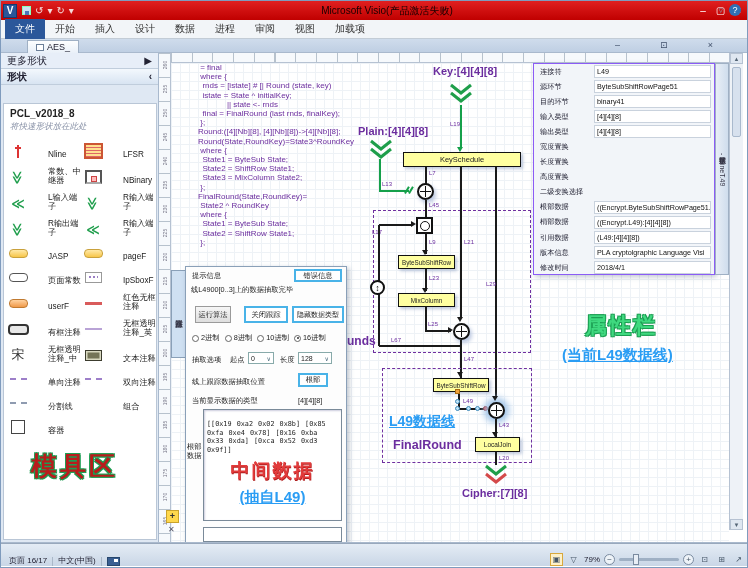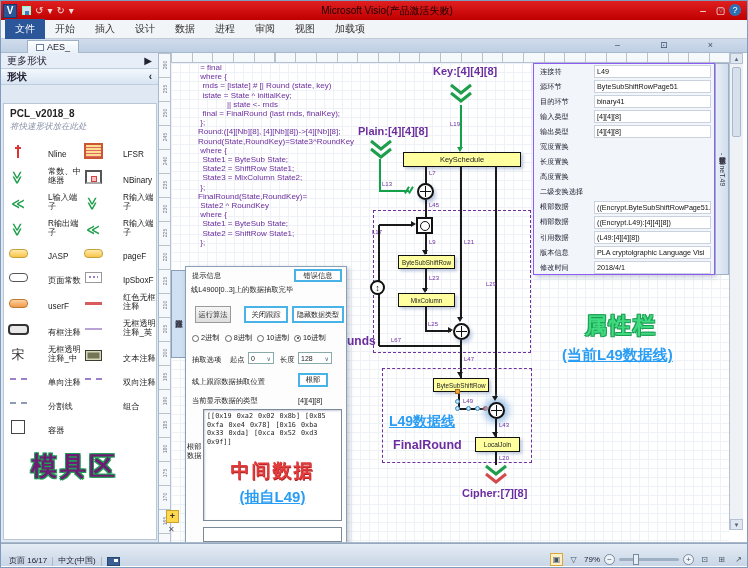--- a/index.html
+++ b/index.html
@@ -55,21 +55,21 @@
 .sic.ic-sbox::before{content:"";width:15px;height:9px;background:#fff;border:1px solid #999}
 .sic.ic-sbox::after{content:"";position:absolute;width:9px;height:2px;background:repeating-linear-gradient(90deg,#9b7fc4 0 2px,transparent 2px 4px)}
 .sic.ic-line-red::before{content:"";width:17px;height:3px;background:#d95b5b}
 .sic.ic-line-purple::before{content:"";width:17px;height:2px;background:#b9a3d6}
 .sic.ic-song::before{content:"宋";font-size:13px;color:#333}
 .sic.ic-box-text::before{content:"";width:15px;height:9px;background:#747457;border:1px solid #3c3c2e;box-shadow:inset 0 0 0 1.5px #d8d8c0}
 .sic.ic-dash-purple::before{content:"";width:17px;border-top:2px dashed #9d7fc9}
 .sic.ic-dash-purple2::before{content:"";width:17px;border-top:2px dashed #9d7fc9}
 .sic.ic-dash-gray::before{content:"";width:17px;border-top:2px dashed #8f9bb0}
 .sic.ic-container::before{content:"";width:12px;height:12px;border:1.5px solid #444;background:#fff}
-.mold{position:absolute;left:30px;top:448px;font-size:26px;font-weight:bold;color:#701a75;letter-spacing:3px;text-shadow:1px 1px 0 #1c9e53,-1px -1px 0 #1c9e53,1px -1px 0 #1c9e53,-1px 1px 0 #1c9e53}
+.mold{position:absolute;left:30px;top:448px;font-size:26px;font-weight:bold;color:#b91c1c;letter-spacing:3px;text-shadow:1px 1px 0 #1c9e53,-1px -1px 0 #1c9e53,1px -1px 0 #1c9e53,-1px 1px 0 #1c9e53}
 
 .vruler{position:absolute;left:158px;top:52px;width:12px;height:489px;background:#f6f9fc;border-right:1px solid #b6c2d2;background-image:repeating-linear-gradient(#b7c2cd 0 1px,transparent 1px 24px);overflow:hidden}
 .vrnum{height:24px;display:flex;align-items:center;justify-content:center;font-size:5px;color:#778;transform:rotate(-90deg)}
 .hruler{position:absolute;left:170px;top:52px;width:558px;height:10px;background:#f6f9fc;border-bottom:1px solid #b6c2d2;background-image:repeating-linear-gradient(90deg,#b7c2cd 0 1px,transparent 1px 20.7px);white-space:nowrap;overflow:hidden}
 .hrnum{display:inline-block;width:20.7px;font-size:5px;color:#778;padding-top:2px}
 
 .canvas{position:absolute;left:170px;top:62px;width:558px;height:479px;background:#fff;background-image:linear-gradient(#eef2f6 1px,transparent 1px),linear-gradient(90deg,#eef2f6 1px,transparent 1px),linear-gradient(#dde5ed 1px,transparent 1px),linear-gradient(90deg,#dde5ed 1px,transparent 1px);background-size:9px 9px,9px 9px,45px 45px,45px 45px}
 .codeblock{position:absolute;left:197px;top:62px;width:235px}
 .codeline{font-size:8px;line-height:9.2px;color:#6b2d9e;white-space:pre}
 .plabel{position:absolute;color:#6b2d9e;font-size:11px;font-weight:bold;white-space:nowrap}
@@ -101,21 +101,21 @@
 .trk-btn{position:absolute;display:flex;align-items:center;justify-content:center;background:#fff;cursor:pointer}
 .trk-btn.cyan{border:2px solid #49b3e8}
 .trk-btn.gray{background:linear-gradient(#f6f6f6,#dedede);border:1px solid #9a9a9a}
 .radio{display:inline-flex;align-items:center;gap:2px;margin-right:5px;cursor:pointer}
 .rb{width:7px;height:7px;border:1px solid #666;border-radius:50%;background:#fff;position:relative;display:inline-block}
 .radio.on .rb::after{content:"";position:absolute;left:1.5px;top:1.5px;right:1.5px;bottom:1.5px;border-radius:50%;background:#333}
 .combo{position:absolute;border:1px solid #8aa;background:#fff;display:flex;align-items:center;justify-content:space-between;padding:0 2px;height:12px;cursor:pointer}
 .combo .cv{font-size:7px}
 .combo .ca{font-size:6px;color:#467}
 .databox{position:absolute;left:17px;top:142px;width:139px;height:112px;border:1px solid #7a8a99;background:#fff;box-shadow:inset 1px 1px 2px #ccd}
-.datatext{padding:2px 3px;font-family:"DejaVu Sans Mono","Liberation Mono",monospace;font-size:6.8px;line-height:8.5px;color:#222;word-spacing:1px}
+.datatext{padding:10px 3px;font-family:"DejaVu Sans Mono","Liberation Mono",monospace;font-size:6.8px;line-height:8.5px;color:#222;word-spacing:1px}
 .rednote{position:absolute;left:0;right:0;top:48px;text-align:center;font-size:19px;font-weight:bold;color:#e23b3b;letter-spacing:2px;text-shadow:0.5px 0.5px 0 #b02020}
 .bluenote{position:absolute;left:0;right:0;top:78px;text-align:center;font-size:15px;font-weight:bold;color:#2a9df4;text-decoration:underline}
 .rootlabel{position:absolute;left:1px;top:175px;width:16px;font-size:7.3px;line-height:9px;word-break:break-all;color:#222}
 .trk-input{position:absolute;left:17px;top:260px;width:139px;height:15px;border:1px solid #7a8a99;background:#fff}
 
 .sdpanel{position:absolute;left:532px;top:62px;width:182px;height:212px;background:#f2f5f9;border:1px solid #8b5cf6;box-shadow:2px 2px 5px rgba(60,80,110,.3)}
 .sd-row{display:flex;height:15.1px;align-items:center}
 .sd-label{width:60px;font-size:7.2px;color:#223;padding-left:6px;flex:none}
 .sd-value{flex:1;height:13px;background:#fff;border:1px solid #c9d2dd;font-size:7.2px;color:#111;padding:1px 2px;margin-right:3px;overflow:hidden;white-space:nowrap}
 .sd-row.group .sd-value{background:transparent;border:none}

